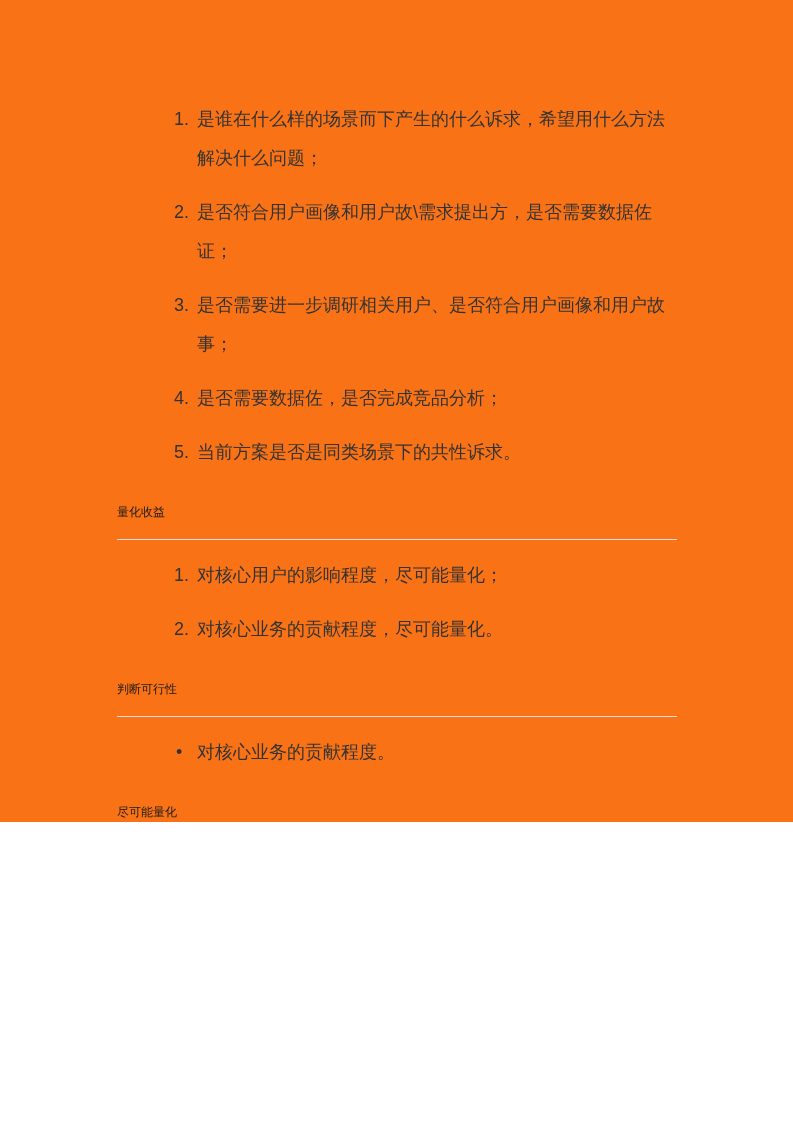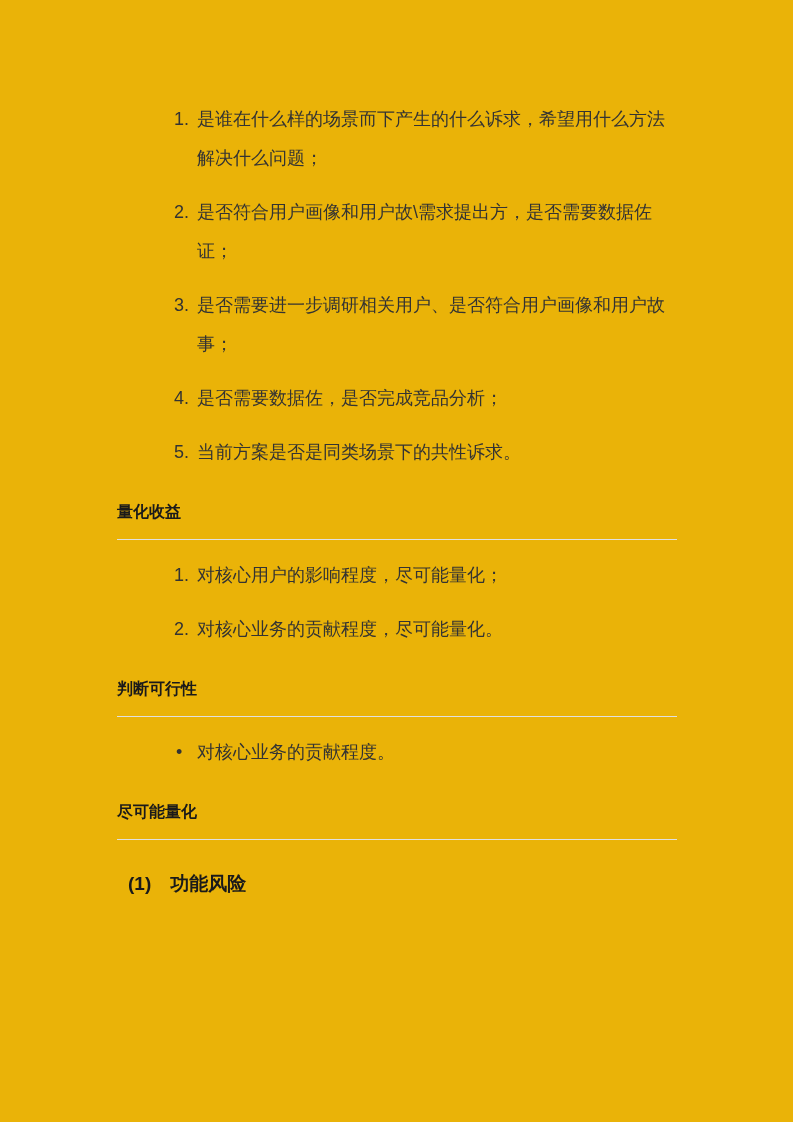--- a/index.html
+++ b/index.html
@@ -4,22 +4,22 @@
 <style>
   html, body {
     margin: 0;
     padding: 0;
     background: #ffffff;
     font-family: "Liberation Sans", sans-serif;
   }
   .viewport {
     position: relative;
     width: 793px;
-    height: 1122px;
-    background: #eab308;
+    height: 822px;
+    background: #f97316;
     overflow: hidden;
   }
   .doc {
     position: absolute;
     left: 117px;
     top: 0;
     width: 560px;
     padding-top: 100px;
     color: #333333;
     font-size: 18px;
@@ -53,23 +53,23 @@
     content: "\2022";
     position: absolute;
     left: 59px;
     top: 0;
     color: #333333;
   }
 
   
   h2.sec-h {
     margin: 26px 0 0 0;
-    font-size: 16px;
+    font-size: 12px;
     line-height: 28px;
-    font-weight: bold;
+    font-weight: normal;
     color: #1a1a1a;
   }
   .divider {
     height: 0;
     border-bottom: 1px solid #e0e0e0;
     margin-top: 13px;
   }
   h3.sub-h {
     margin: 30px 0 0 11px;
     font-size: 19px;

